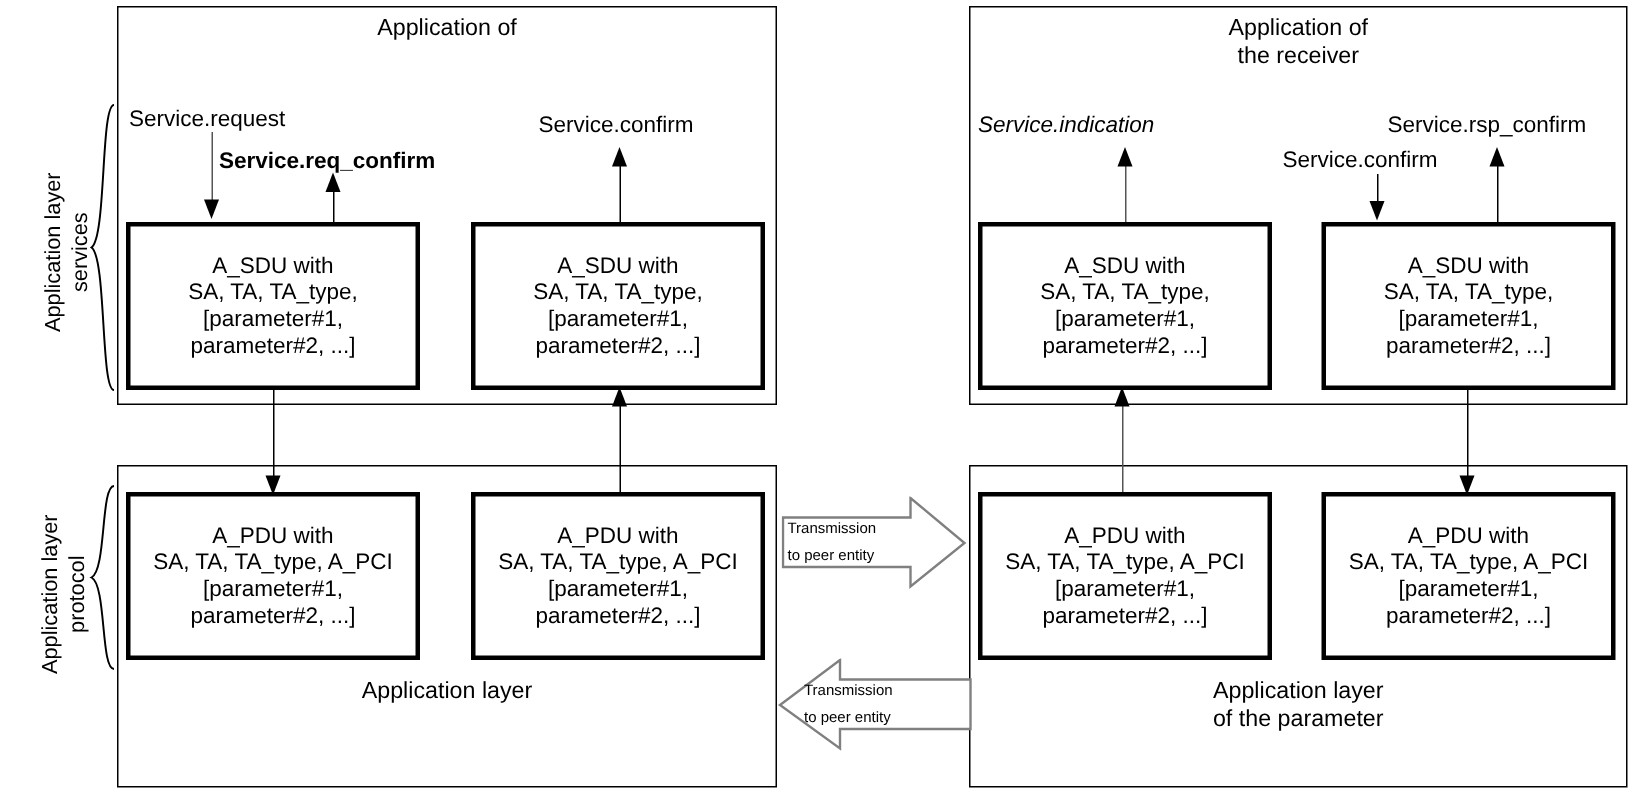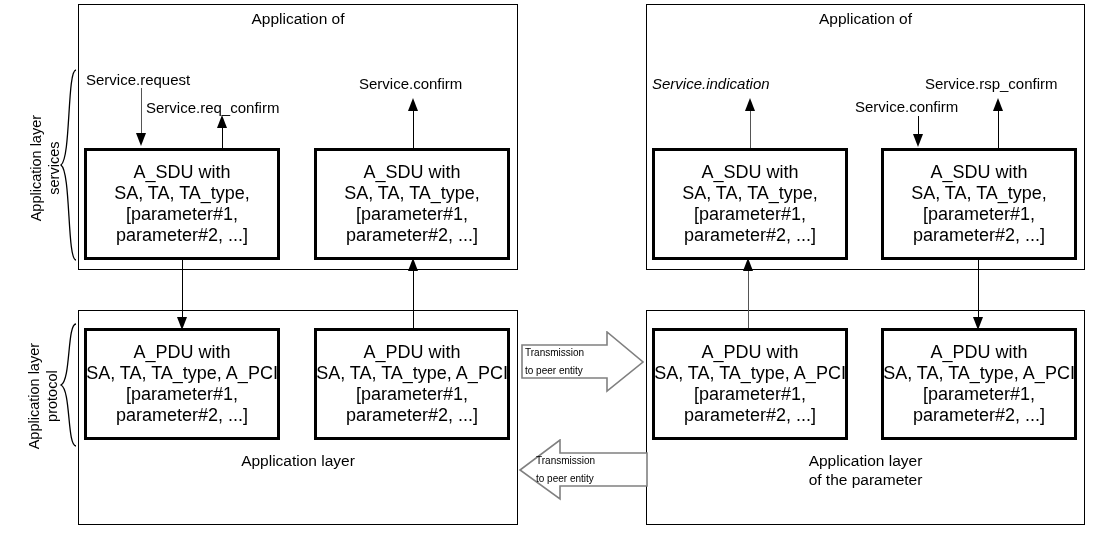--- a/index.html
+++ b/index.html
@@ -29,21 +29,21 @@
   .unitbox {
     position: absolute;
     border: 3px solid #000000;
     background: #ffffff;
     box-sizing: border-box;
     display: flex;
     flex-direction: column;
     align-items: center;
     justify-content: center;
     line-height: 1.18;
-    font-size: 18px;
+    font-size: 15px;
     white-space: nowrap;
   }
   .unitbox .ln { display: block; }
 
   
   .caption {
     position: absolute;
     text-align: center;
     font-size: 15.5px;
     line-height: 1.22;
@@ -127,21 +127,21 @@
   <div class="panel" style="left:78px; top:4px; width:440px; height:266px;"></div>
 
   <div class="caption" style="left:78px; top:10px; width:440px;">
     <div>Application of</div>
   </div>
 
   <div class="slabel" style="left:86px; top:72px;">Service.request</div>
   <div class="vline grey" style="left:141px; top:88px; height:50px;"></div>
   <div class="arrowhead down" style="left:136px; top:133px;"></div>
 
-  <div class="slabel" style="left:146px; top:100px;">Service.req_confirm</div>
+  <div class="slabel" style="left:146px; top:100px;font-weight:bold;">Service.req_confirm</div>
   <div class="vline" style="left:222px; top:120px; height:32px;"></div>
   <div class="arrowhead up" style="left:217px; top:115px;"></div>
 
   <div class="slabel" style="left:359px; top:76px;">Service.confirm</div>
   <div class="vline" style="left:413px; top:105px; height:46px;"></div>
   <div class="arrowhead up" style="left:408px; top:98px;"></div>
 
   <div class="unitbox" style="left:84px; top:148px; width:196px; height:112px;">
     <span class="ln">A_SDU with</span>
     <span class="ln">SA, TA, TA_type,</span>
@@ -179,20 +179,21 @@
   <div class="vline" style="left:182px; top:260px; height:62px;"></div>
   <div class="arrowhead down" style="left:177px; top:317px;"></div>
 
   <div class="vline" style="left:413px; top:265px; height:63px;"></div>
   <div class="arrowhead up" style="left:408px; top:258px;"></div>
 
   <div class="panel" style="left:646px; top:4px; width:439px; height:266px;"></div>
 
   <div class="caption" style="left:646px; top:10px; width:439px;">
     <div>Application of</div>
+    <div>the receiver</div>
   </div>
 
   <div class="slabel" style="left:652px; top:76px;font-style:italic;">Service.indication</div>
   <div class="vline grey" style="left:750px; top:105px; height:46px;"></div>
   <div class="arrowhead up" style="left:745px; top:98px;"></div>
 
   <div class="slabel" style="left:925px; top:76px;">Service.rsp_confirm</div>
   <div class="vline" style="left:998px; top:105px; height:46px;"></div>
   <div class="arrowhead up" style="left:993px; top:98px;"></div>
 

